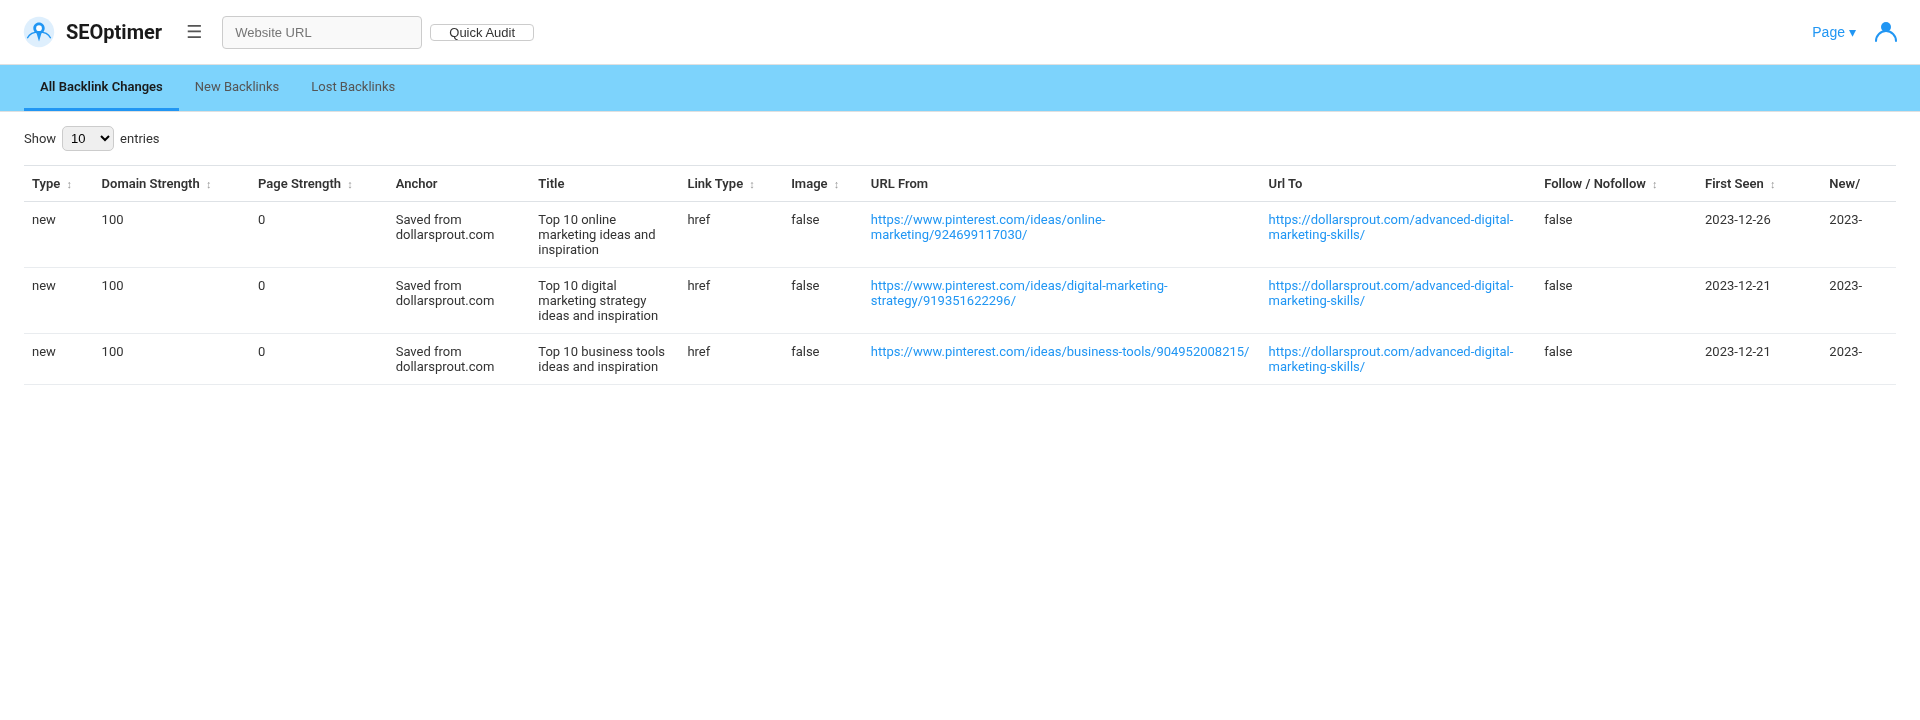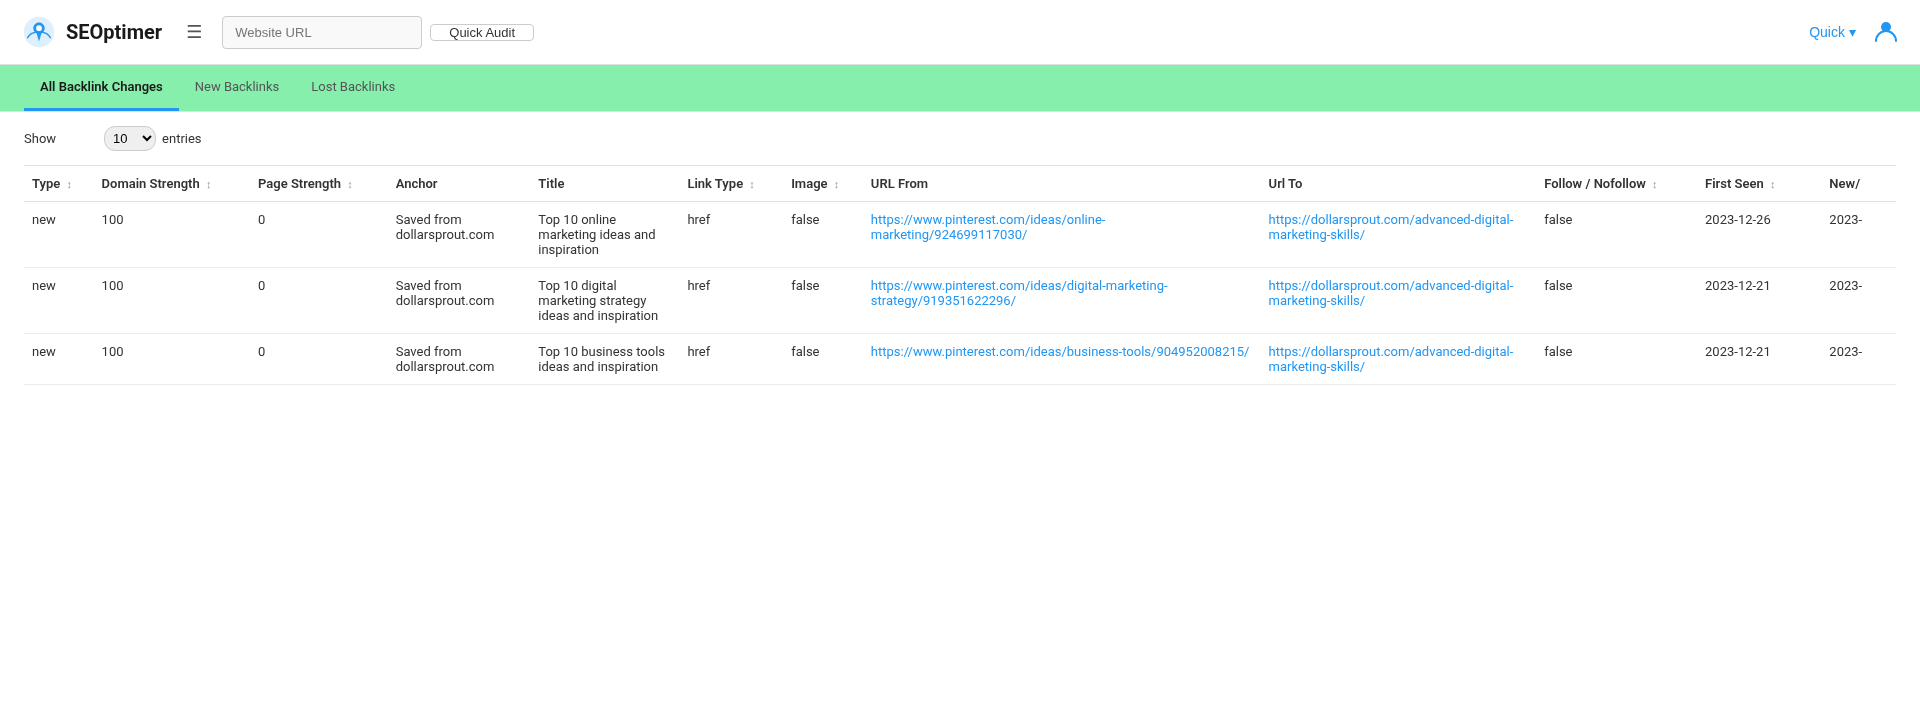--- a/index.html
+++ b/index.html
@@ -79,21 +79,21 @@
       cursor: pointer;
       color: #2196f3;
     }
 
     
     .tabs-bar {
       display: flex;
       align-items: center;
       padding: 0 24px;
       border-bottom: 1px solid #e0e0e0;
-      background: #86efac;
+      background: #7dd3fc;
       gap: 0;
     }
     .tab {
       padding: 14px 16px;
       font-size: 13px;
       cursor: pointer;
       color: #555;
       border-bottom: 3px solid transparent;
       white-space: nowrap;
       user-select: none;
@@ -111,23 +111,22 @@
       padding: 14px 24px;
       background: #fff;
     }
     .show-label {
       font-size: 13px;
       margin-right: 6px;
     }
     .entries-select {
       padding: 3px 4px;
       border: 1px solid #ccc;
-      border-radius: 11px;
-      font-size: 13px;
-      margin-left: 42px;
+      border-radius: 5px;
+      font-size: 13px;
     }
     .entries-label {
       font-size: 13px;
       margin-left: 6px;
     }
     .search-area {
       margin-left: auto;
       display: flex;
       align-items: center;
       gap: 8px;
@@ -214,21 +213,21 @@
   </div>
 
   <button class="hamburger-btn">☰</button>
 
   <input class="url-input" type="text" placeholder="Website URL" style="">
 
   <button class="quick-audit-btn">Quick Audit</button>
 
   <div class="header-right">
     <button class="help-btn">
-      <span>Quick</span>
+      <span>Page</span>
       <span>▾</span>
     </button>
     <button class="user-icon-btn">
       <svg width="28" height="28" viewBox="0 0 28 28" fill="none">
         <circle cx="14" cy="10" r="5" fill="#2196f3"></circle>
         <path d="M4 24c0-5.523 4.477-10 10-10s10 4.477 10 10" stroke="#2196f3" stroke-width="2" fill="none" stroke-linecap="round"></path>
       </svg>
     </button>
   </div>
 </header>

